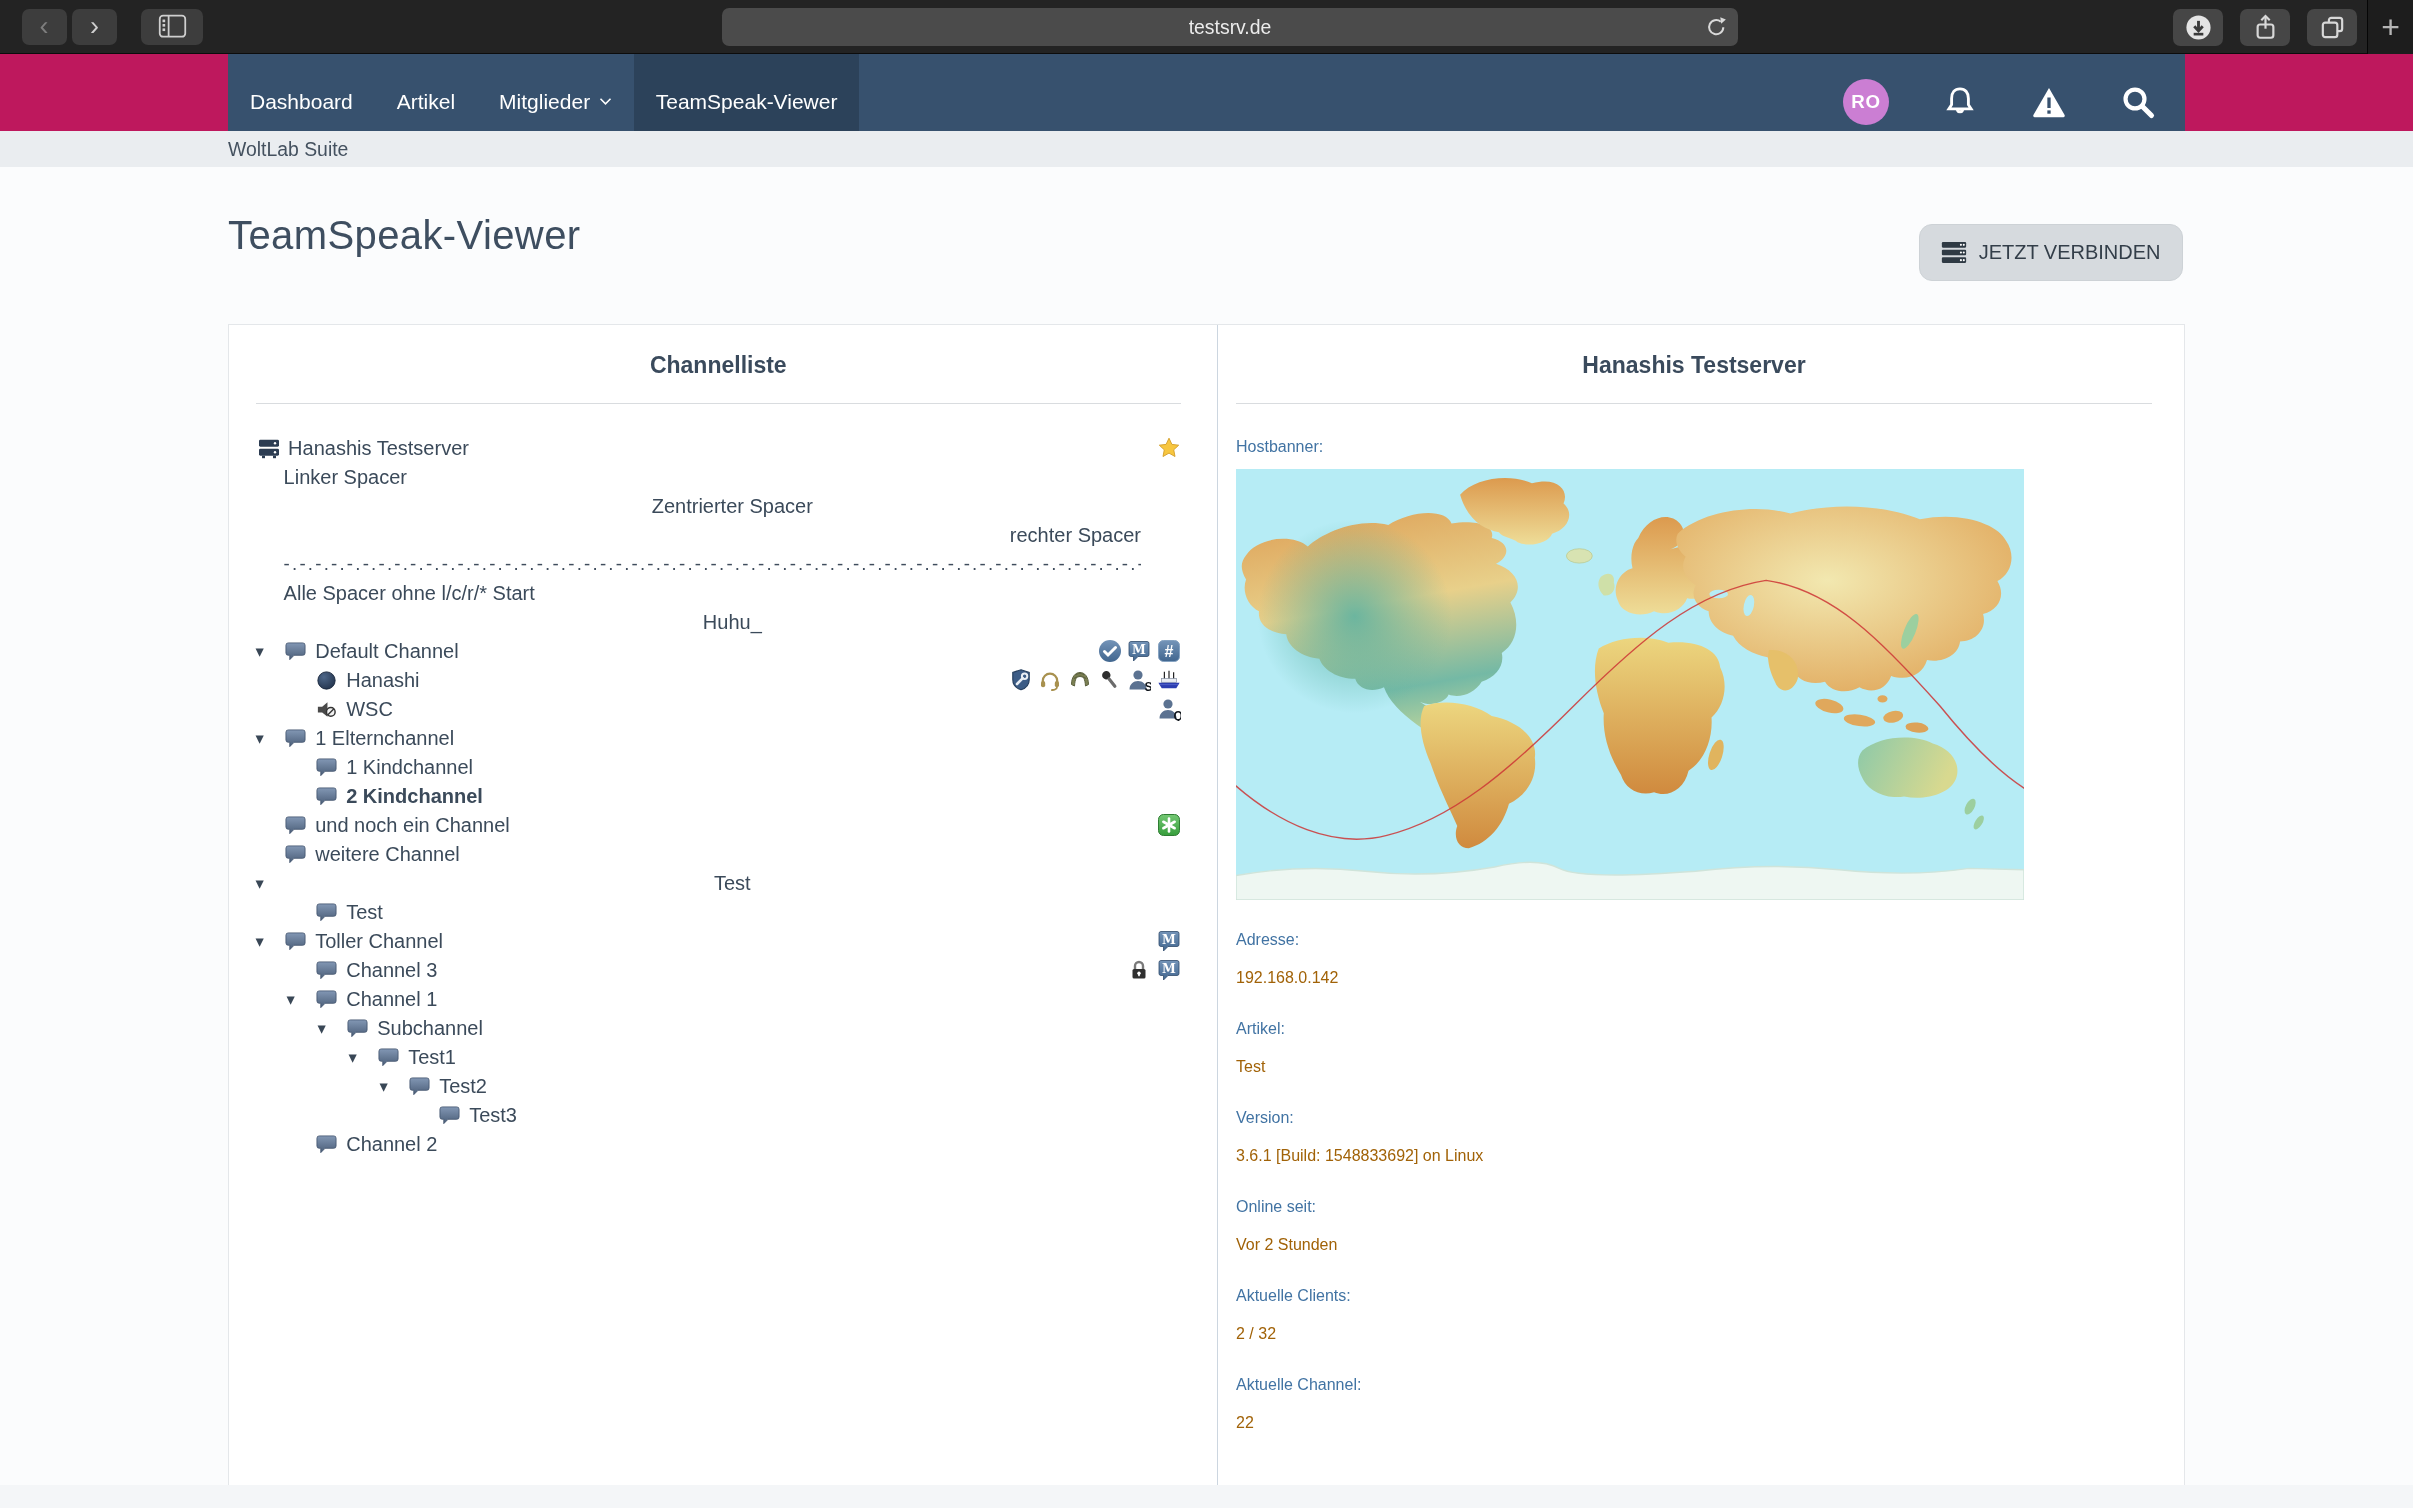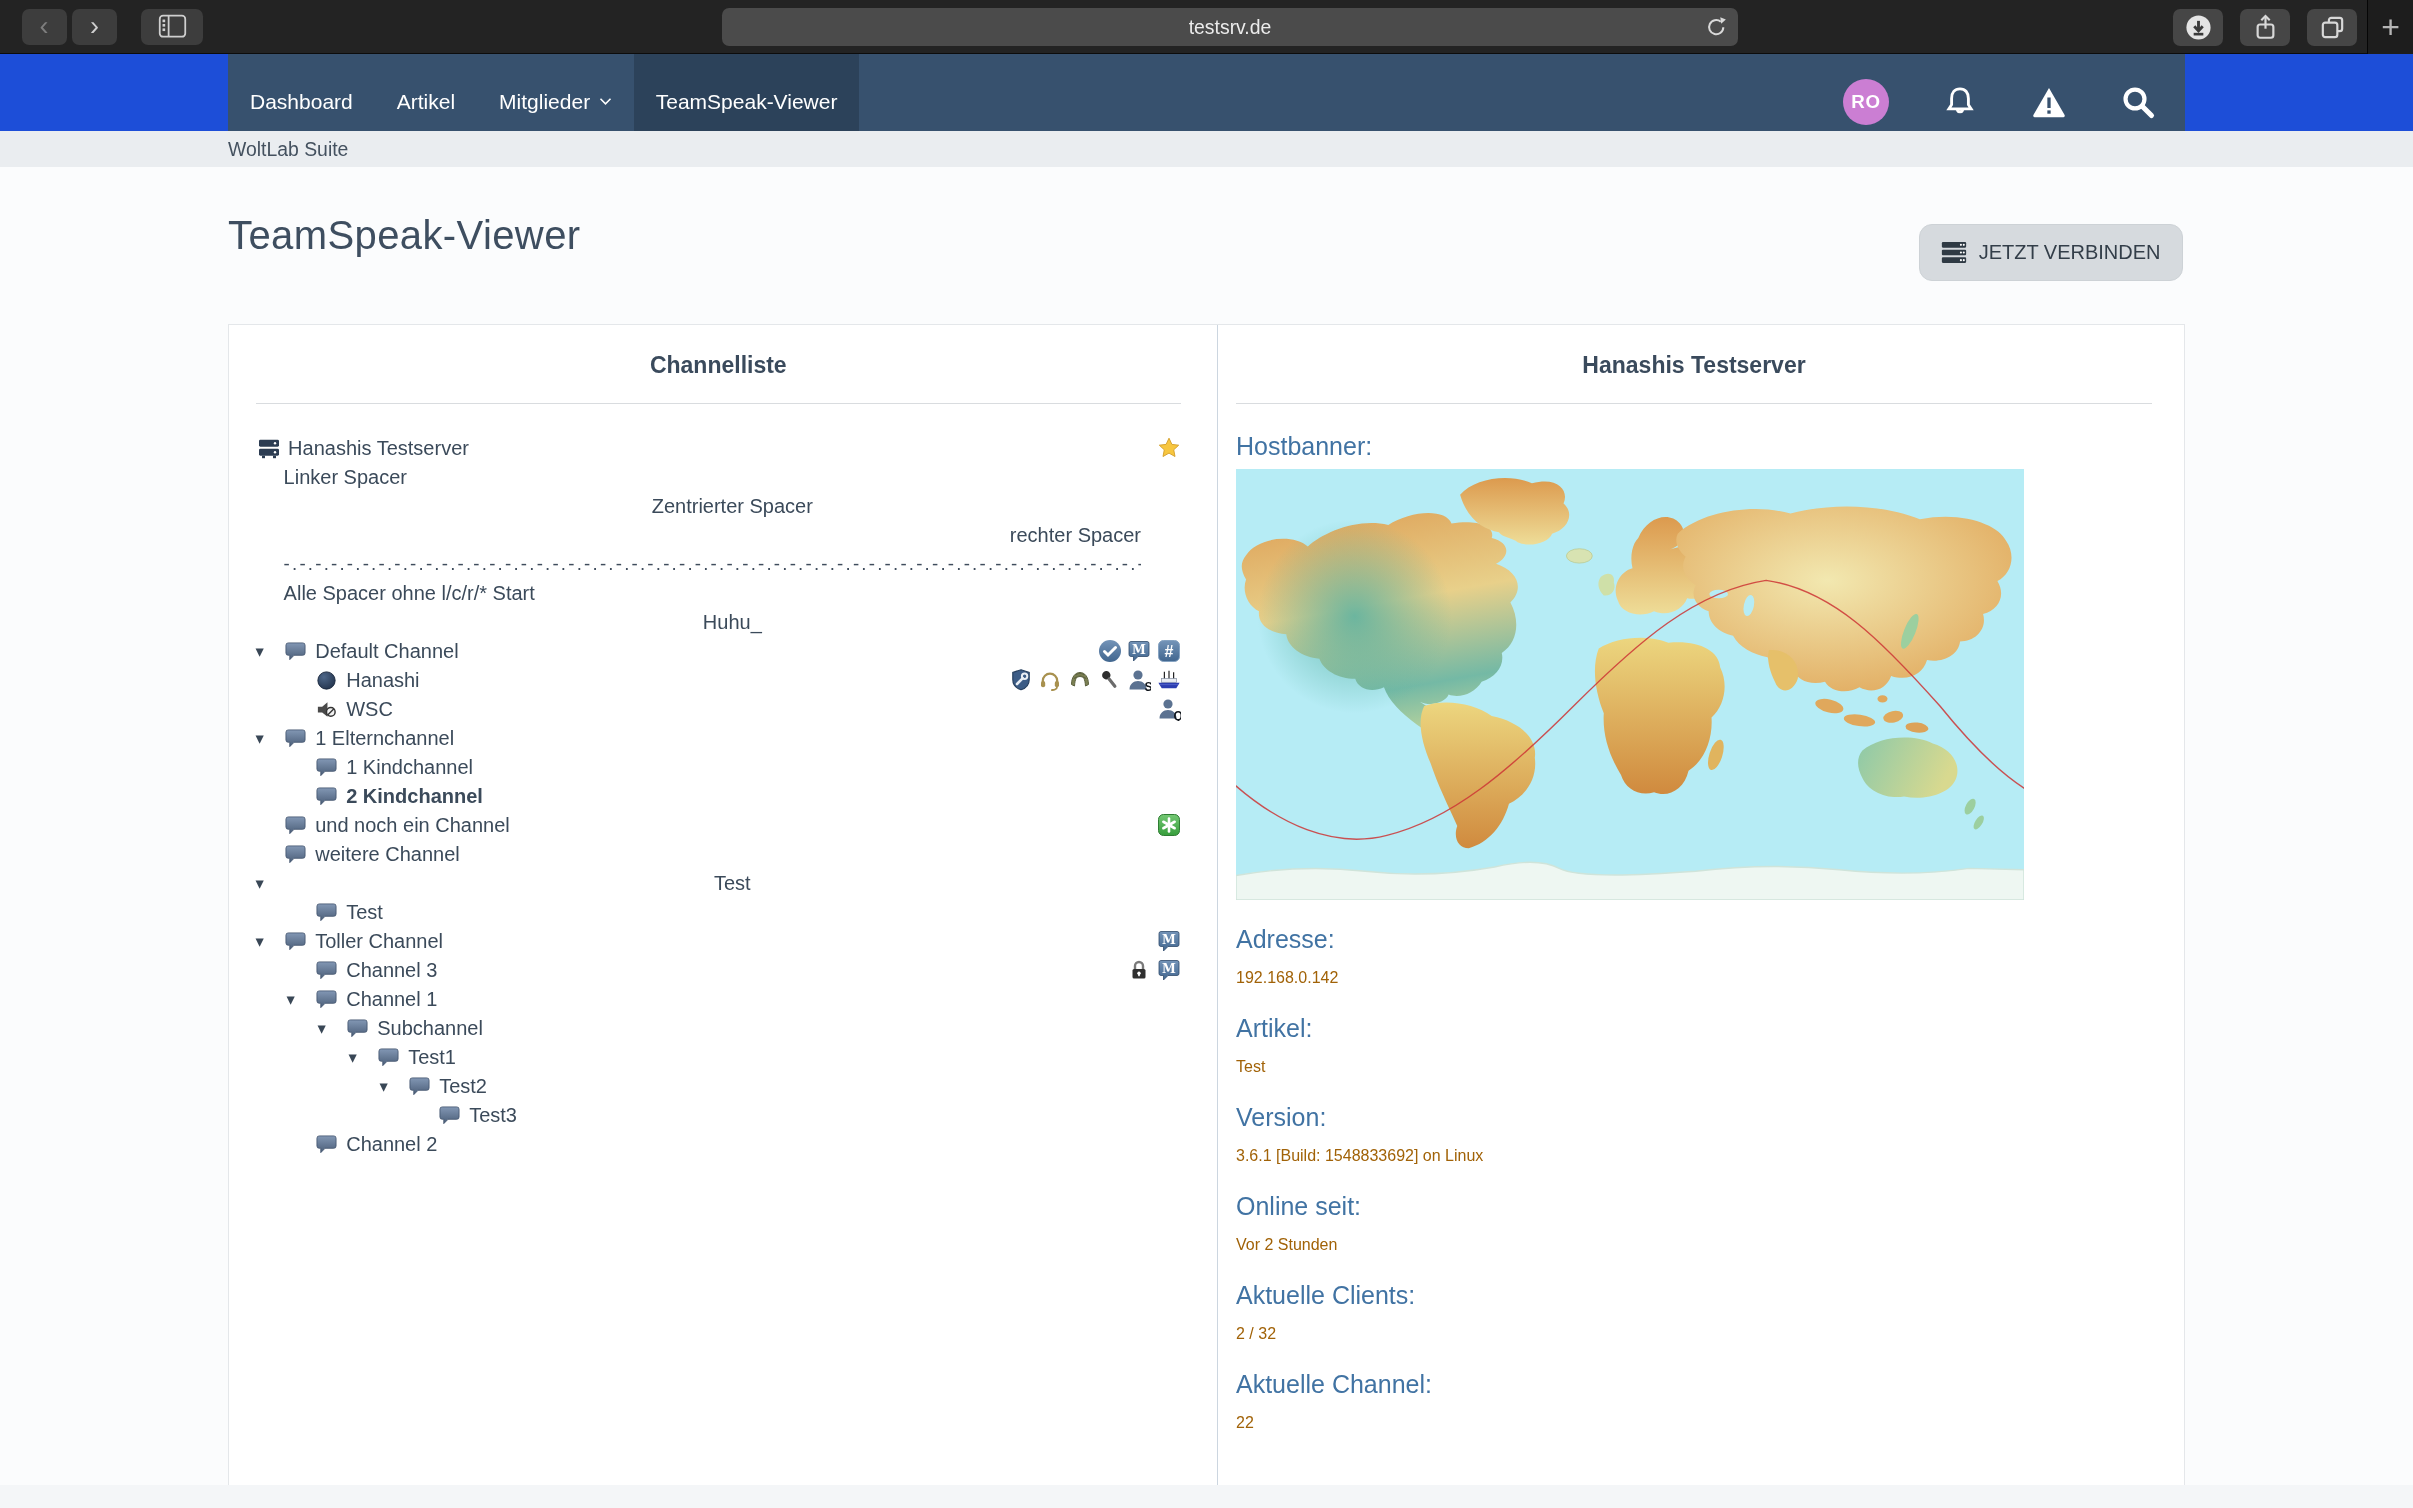--- a/index.html
+++ b/index.html
@@ -21,21 +21,21 @@
   .url-reload { position:absolute; right:10px; top:7.2px; width:24.4px; height:24.4px; }
   .chrome-right { position:absolute; right:56px; top:8.6px; display:flex; gap:17px; }
   .chrome-right .chrome-btn2 { position:relative; width:50px; height:37px;
     border-radius:7.2px; background:#464646; display:flex; align-items:center;
     justify-content:center; }
   .newtab-zone { position:absolute; right:0; top:0; width:46px; height:54px;
     background:#1d1d1d; border-left:0.7px solid #060606; color:#b5b5b5;
     display:flex; align-items:center; justify-content:center; font-size:32px; font-weight:300;}
 
   
-  .nav { position:absolute; left:0; top:54px; width:2413px; height:95px; background:#1d4ed8; }
+  .nav { position:absolute; left:0; top:54px; width:2413px; height:95px; background:#be185d; }
   .nav-inner { position:absolute; left:228px; right:228px; top:0; bottom:0;
     background:#37516e; display:flex; align-items:stretch; }
   .nav-item { display:flex; align-items:center; gap:8.6px; padding:0 22px;
     color:#ffffff; font-size:21px; cursor:default; white-space:nowrap; }
   .nav-item.active { background:#2c425a; }
   .nav-icons { margin-left:auto; display:flex; align-items:center; gap:53px; padding-right:29px; }
   .avatar { width:46px; height:46px; border-radius:50%; background:#cb7ed3;
     color:#fff; font-size:18.7px; font-weight:bold; display:flex; align-items:center;
     justify-content:center; letter-spacing:0.7px; }
   .nav-glyph { width:36px; height:36px; display:flex; }
@@ -74,21 +74,21 @@
   .tlabel { white-space:nowrap; }
   .center-label { flex:1; text-align:center; }
   .right-label { flex:1; text-align:right; padding-right:40px; }
   .fill-label { flex:1; overflow:hidden; white-space:nowrap; margin-right:40px;
     letter-spacing:2.2px; font-size:18.7px; color:#3f4c5c; }
   .badges { margin-left:auto; display:flex; align-items:center; gap:5.7px; }
   .badge { width:24px; height:24px; display:inline-flex; }
   .badge svg { width:100%; height:100%; }
 
   
-  .field-label { font-size:25px; color:#4173a3; line-height:21.5px; margin-top:29px; }
+  .field-label { font-size:16px; color:#4173a3; line-height:21.5px; margin-top:29px; }
   .field-label.first { margin-top:32px; }
   .field-value { font-size:16px; color:#a16207; line-height:21.5px; margin-top:17px; }
   .map-wrap { margin-top:11.5px; width:788px; height:431px; position:relative; }
   .map-wrap svg { width:100%; height:100%; display:block; }
 
   .footer-strip { position:absolute; left:0; top:1485px; width:2413px; height:23px; background:#f4f6f8; }
   .hidden-defs { position:absolute; width:0; height:0; }
 </style>
 </head>
 <body>

